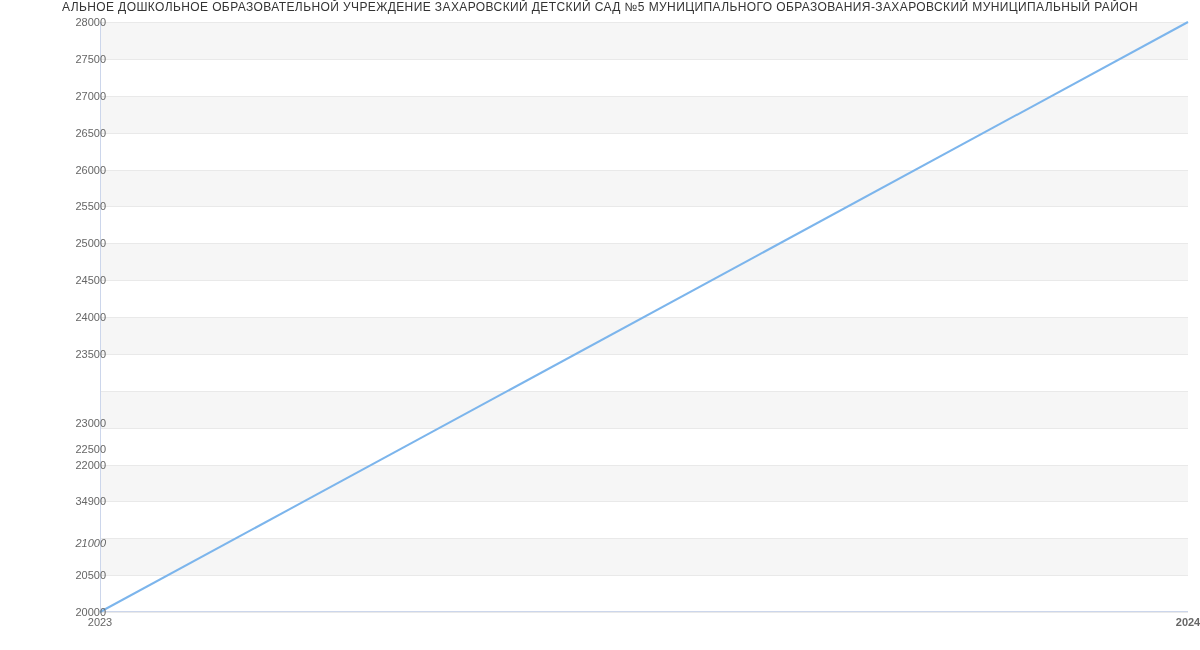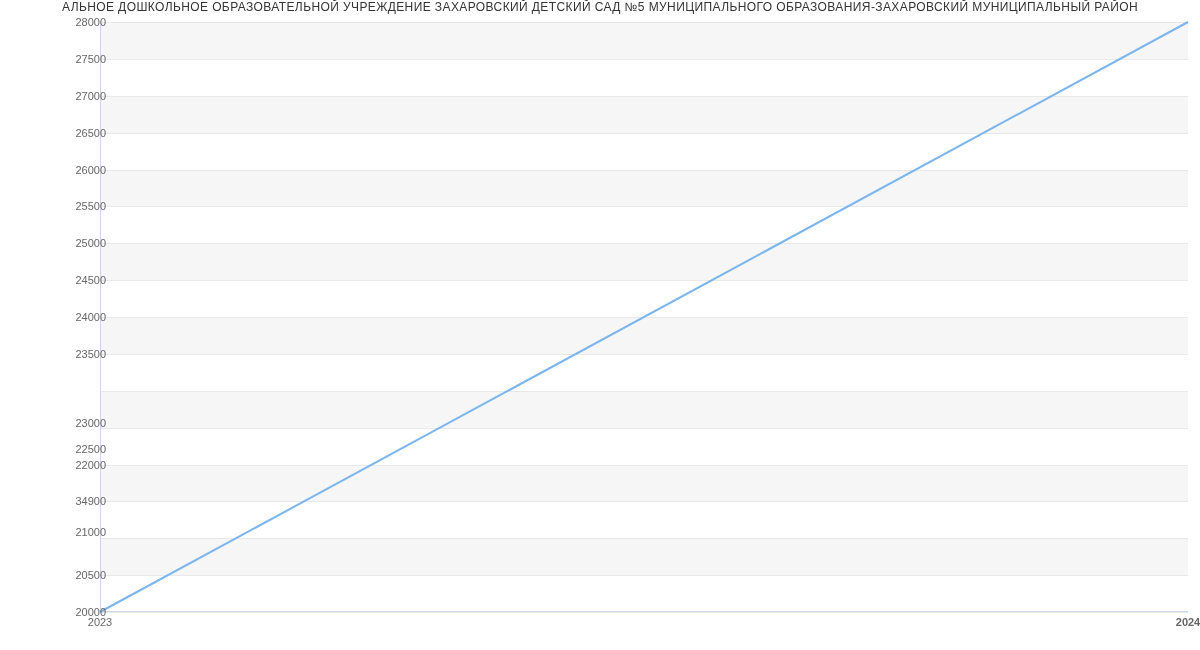--- a/index.html
+++ b/index.html
@@ -51,21 +51,21 @@
   <div class="axis-line" style="left:0;bottom:0;width:100%;height:1px;"></div>
   <div class="axis-line" style="left:0;top:0;width:1px;height:100%;"></div>
   <svg class="line" viewBox="0 0 1088 590" preserveAspectRatio="none">
     <path id="series-path" class="series" d="M0 590 L1088 0" style="stroke: rgb(124, 181, 236);"></path>
   </svg>
 </div>
 
 <div id="yticks">
       <div class="y-tick" style="top: 612px; margin-left: 36px;">20000</div>
       <div class="y-tick" style="top: 575.125px;">20500</div>
-      <div class="y-tick" style="top: 532px;">21000</div>
+      <div class="y-tick" style="top: 543px; font-style: italic;">21000</div>
       <div class="y-tick" style="top: 501.375px;">34900</div>
       <div class="y-tick" style="top: 464.5px;">22000</div>
       <div class="y-tick" style="top: 417px; margin-top: 32px;">22500</div>
       <div class="y-tick" style="top: 403px; margin-top: 20px;">23000</div>
       <div class="y-tick" style="top: 353.875px;">23500</div>
       <div class="y-tick" style="top: 317px; margin-left: 32px;">24000</div>
       <div class="y-tick" style="top: 280.125px;">24500</div>
       <div class="y-tick" style="top: 243.25px;">25000</div>
       <div class="y-tick" style="top: 206.375px;">25500</div>
       <div class="y-tick" style="top: 169.5px;">26000</div>

